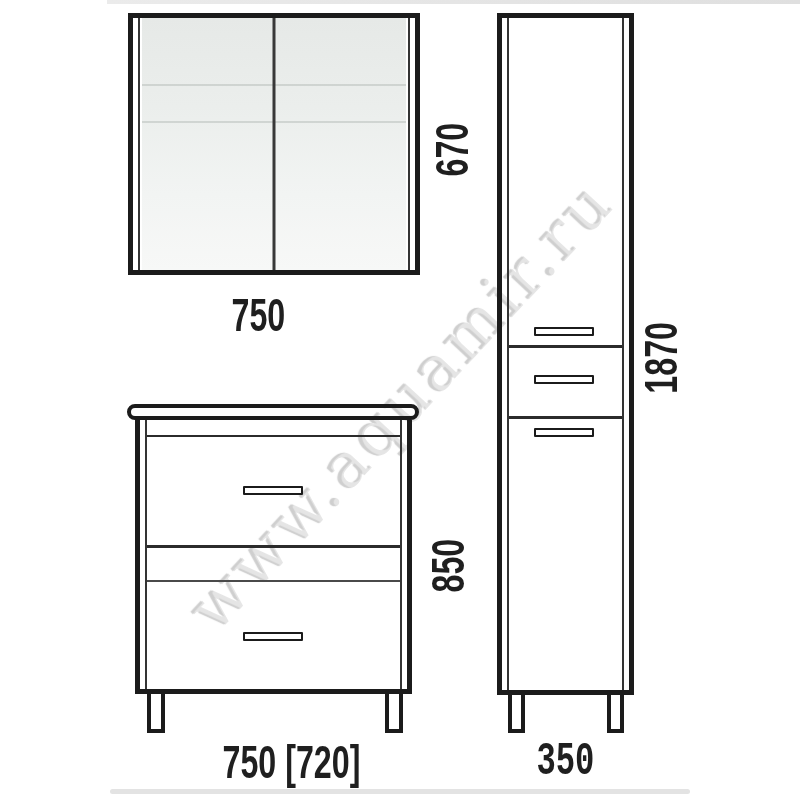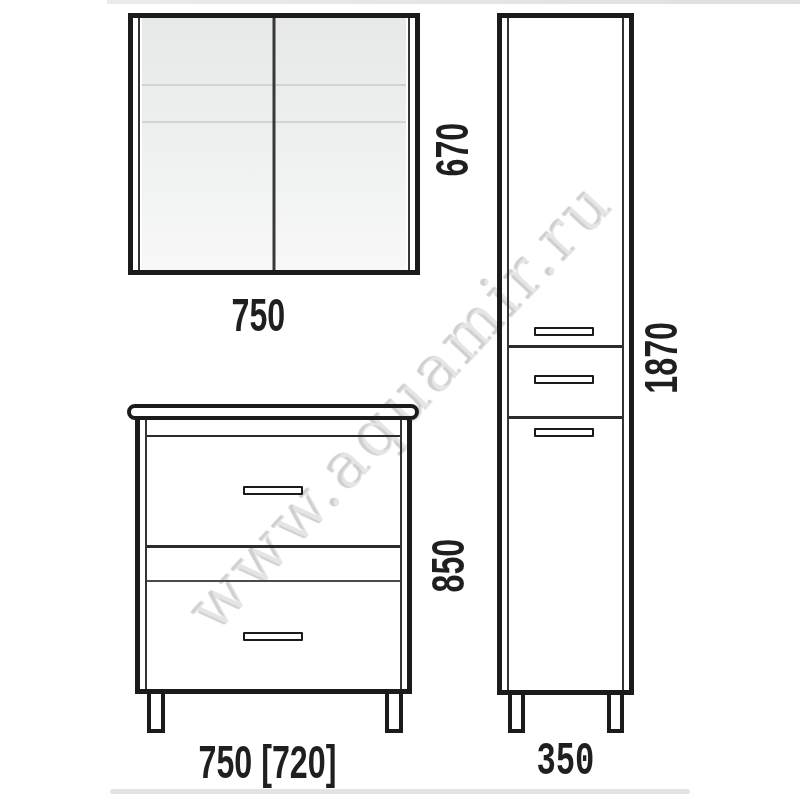--- a/index.html
+++ b/index.html
@@ -51,21 +51,21 @@
   
   .tall-cabinet { left:497px; top:13px; width:137px; height:682px; border:5px solid #1b1b1b; }
 
   
   .dim { position:absolute; display:flex; align-items:center; justify-content:center;
     height:50px; color:#1f1f1f; z-index:3; }
   .dim span { font-size:46px; font-weight:700; transform:scaleX(0.70); white-space:nowrap; }
   .dim.rot { transform:rotate(-90deg); }
   .dim-mirror-w { left:163px; top:290px; width:190px; }
   .dim-mirror-h { left:377px; top:125px; width:150px; }
-  .dim-vanity-w { left:117px; top:737px; width:300px; }
+  .dim-vanity-w { left:141px; top:737px; width:300px; }
   .dim-vanity-h { left:373px; top:541px; width:150px; }
   .dim-tall-w  { left:465px; top:737px; width:200px;font-family:Liberation Mono, monospace; }
   .dim-tall-h  { left:586px; top:333px; width:150px; }
 </style>
 </head>
 <body>
 
 <div class="canvas">
 
   <div class="edge-strip-top"></div>

